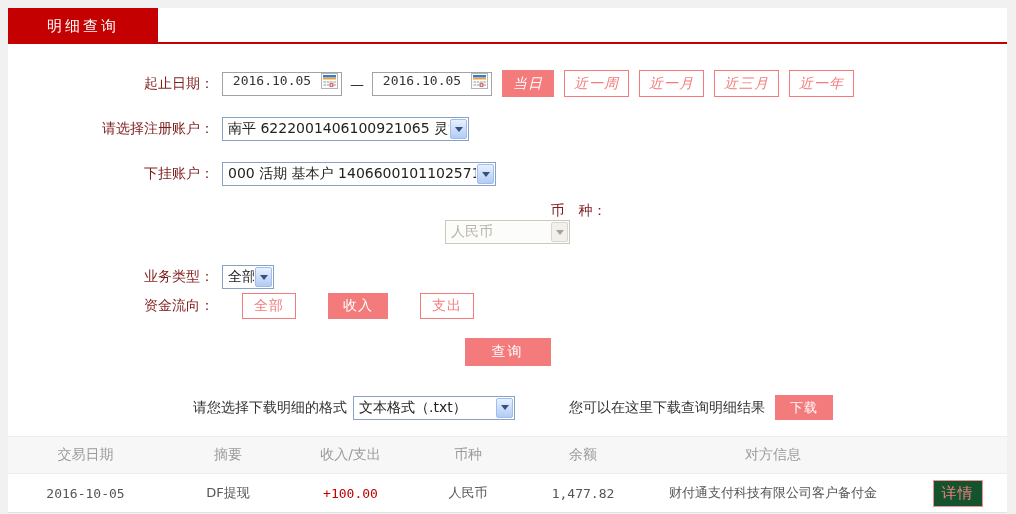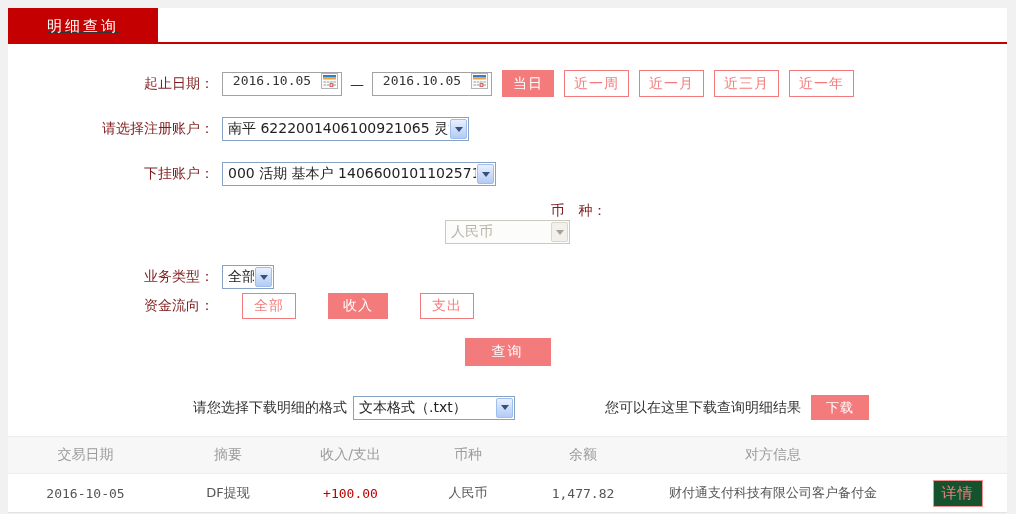--- a/index.html
+++ b/index.html
@@ -10,21 +10,21 @@
     font-size:14px; color:#333;
     overflow:hidden;
   }
   .panel {
     margin:8px 9px 0 8px;
     background:#fff;
     min-height:502px;
     border-bottom:1px solid #e3e3e3;
   }
   
-  .tabbar { border-bottom:2px solid #c40000; height:36px; background:#fff;text-decoration:underline; }
+  .tabbar { border-bottom:2px solid #c40000; height:36px; background:#fff; }
   .tab {
     width:150px; height:36px; background:#c40000; color:#fff;
     display:flex; align-items:center; justify-content:center;
     font-size:15px; letter-spacing:3px; cursor:pointer;
   }
   
   .form { padding-top:26px; }
   .form-row { display:flex; align-items:center; }
   .form-label {
     width:206px; text-align:right; margin-right:8px;
@@ -37,21 +37,21 @@
   }
   .date-input .val {
     flex:1; text-align:center; font-size:13px; color:#333;
     font-family:"DejaVu Sans Mono","Liberation Mono",monospace;
   }
   .date-input svg { flex:none; margin-right:3px; cursor:pointer; }
   .dash { margin:0 8px; color:#333; }
   
   .qr-btn {
     margin-left:10px; font-size:14px; cursor:pointer; letter-spacing:1px;
-    display:inline-flex; align-items:center; justify-content:center; height:27px;
+    display:inline-flex; align-items:center; justify-content:center; height:27px;font-style:italic;
   }
   .qr-btn.filled { background:#f47b7b; color:#fff; border:1px solid #f47b7b; padding:0 10px; }
   .qr-btn.outline { background:#fff; color:#f47b7b; border:1px solid #f47b7b; padding:0 9px; }
   
   .xp-select {
     height:24px; border:1px solid #86a3c6; background:#fff;
     display:inline-flex; align-items:center; cursor:pointer;
   }
   .xp-select .sel-val {
     flex:1; padding:0 5px; font-size:14px; color:#222;
@@ -85,21 +85,21 @@
   .query-wrap { text-align:center; margin-top:19px; }
   .query-btn {
     width:86px; height:28px; background:#f47b7b; color:#fff; border:none;
     font-size:14px; letter-spacing:2px; cursor:pointer;
     font-family:inherit;
   }
   
   .download-row { display:flex; align-items:center; margin-top:29px; margin-left:185px; }
   .dl-label { font-size:14px; color:#333; }
   .dl-select { width:162px; margin-left:6px; }
-  .dl-hint { margin-left:90px; font-size:14px; color:#333; }
+  .dl-hint { margin-left:54px; font-size:14px; color:#333; }
   .dl-btn {
     margin-left:10px; width:58px; height:25px; background:#f47b7b; color:#fff;
     border:none; font-size:13px; letter-spacing:1px; cursor:pointer;
     font-family:inherit;
   }
   
   .table { margin-top:16px; }
   .tgrid {
     display:grid;
     grid-template-columns:155px 130px 115px 120px 110px 270px 1fr;

